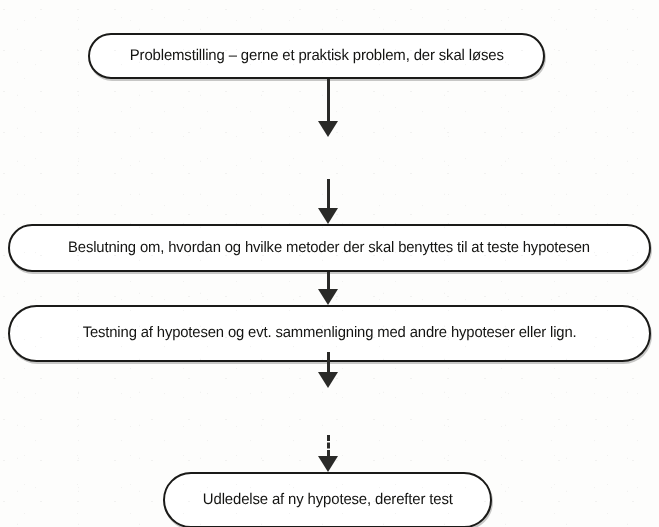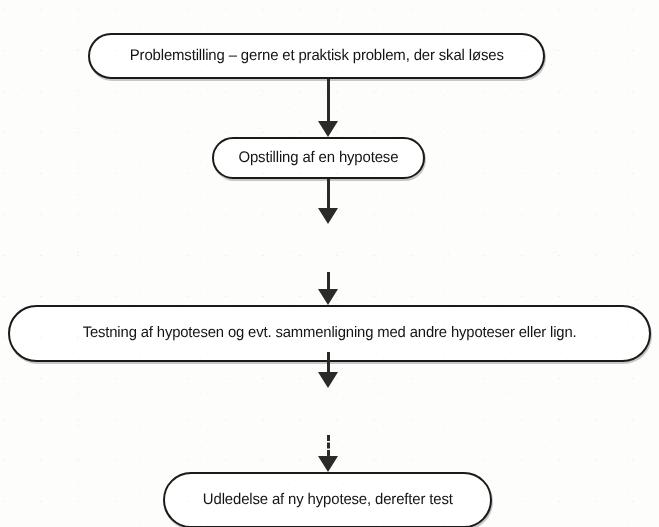--- a/index.html
+++ b/index.html
@@ -93,29 +93,29 @@
 
   <div class="node narrow" id="n1" style="left:88px; top:33px; width:457px; height:46px;">
     <span class="node-label">Problemstilling – gerne et praktisk problem, der skal løses</span>
   </div>
 
   <div class="connector" id="a1" style="left:313px; top:79px; width:30px; height:58px;">
     <div class="stem" style="height:42px;"></div>
     <div class="head"></div>
   </div>
 
-  <div class="node narrow" id="n2" style="left:212px; top:137px; width:213px; height:42px;">
-    <span class="node-label">Opstilling af en hypotese</span>
-  </div>
 
   <div class="connector" id="a2" style="left:313px; top:179px; width:30px; height:45px;">
     <div class="stem" style="height:29px;"></div>
     <div class="head"></div>
   </div>
 
+  <div class="node wide" id="n3" style="left:8px; top:224px; width:643px; height:48px;">
+    <span class="node-label">Beslutning om, hvordan og hvilke metoder der skal benyttes til at teste hypotesen</span>
+  </div>
 
   <div class="connector" id="a3" style="left:313px; top:272px; width:30px; height:33px;">
     <div class="stem" style="height:17px;"></div>
     <div class="head"></div>
   </div>
 
   <div class="node wide" id="n4" style="left:8px; top:305px; width:643px; height:57px;">
     <span class="node-label">Testning af hypotesen og evt. sammenligning med andre hypoteser eller lign.</span>
   </div>
 

